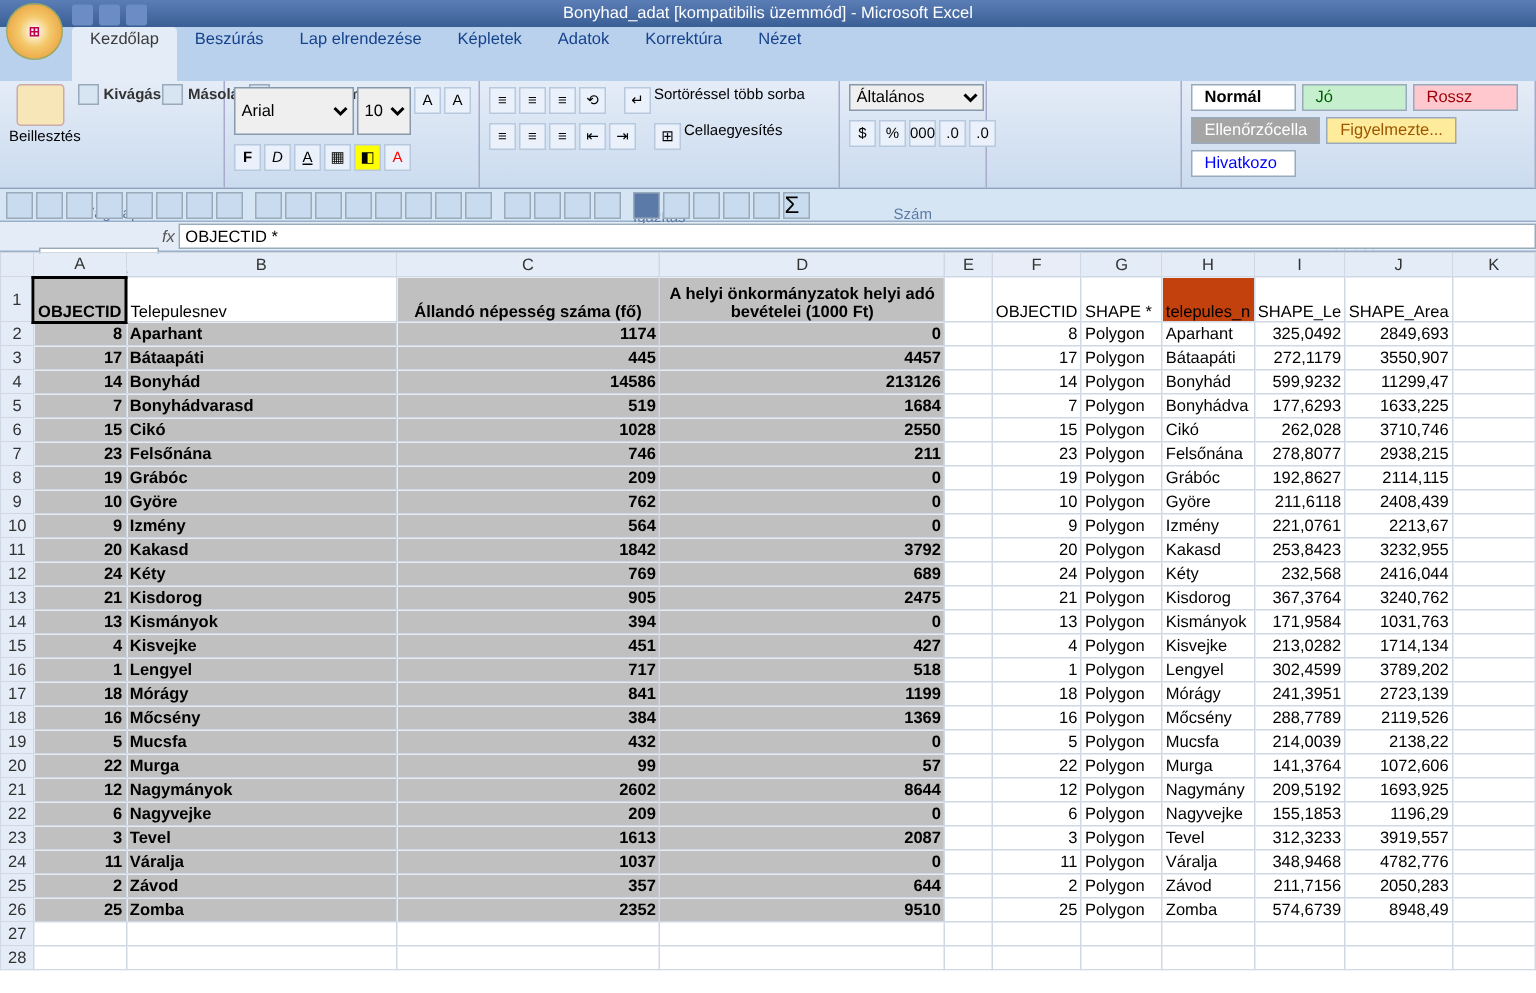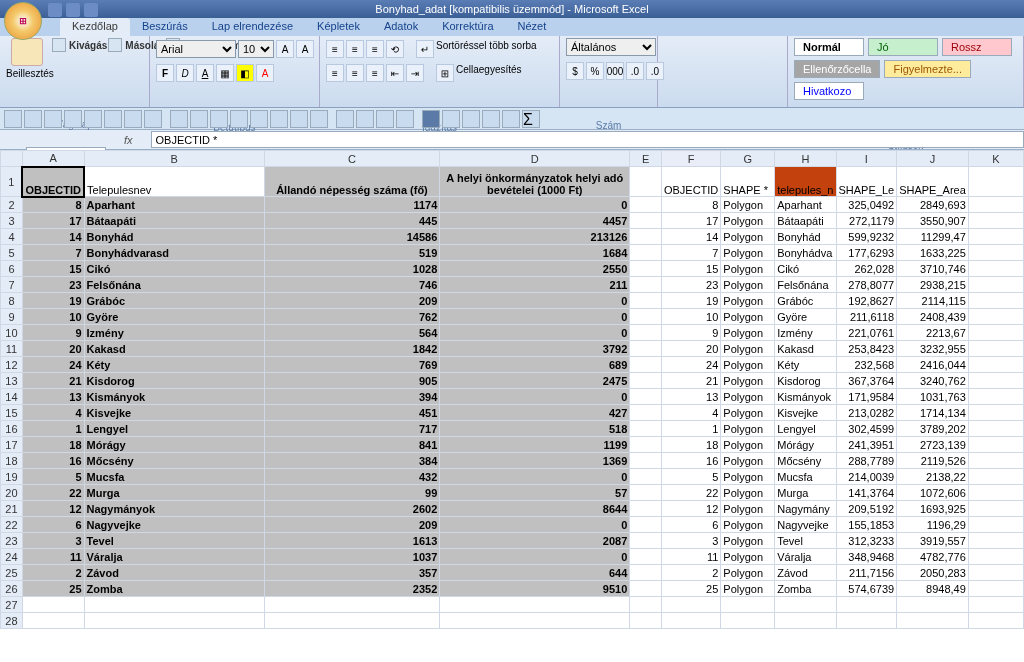--- a/index.html
+++ b/index.html
@@ -1,49 +1,49 @@
 <!DOCTYPE html>
 <html><head>
 <meta charset="utf-8">
 <style>
 * { box-sizing: border-box; margin: 0; padding: 0; font-family: "Segoe UI", Tahoma, sans-serif; }
 body { background: #fff; overflow: hidden; width: 1024px; height: 662px; }
 .titlebar { background: linear-gradient(#5a7db5, #3a5f95); height: 18px; color: #fff; font-size: 11px; display:flex; align-items:center; justify-content:center; }
 .office-btn { position:absolute; top:2px; left:4px; width:38px; height:38px; border-radius:50%; background: radial-gradient(#fff, #f4c96b 40%, #e8902e); border:1px solid #9a6; z-index:5; display:flex; align-items:center; justify-content:center; font-size:9px; color:#b05; font-weight:bold;}
 .qat { position:absolute; top:2px; left:48px; height:16px; display:flex; gap:4px; align-items:center;}
 .qat span { width:14px; height:14px; background:#6b8cc4; border-radius:2px; display:inline-block;}
-.ribbon-tabs { background:#bad1ed; height:18px; display:flex; padding-left:60px; font-size:11px; }
+.ribbon-tabs { background:#bad1ed; height:36px; display:flex; padding-left:48px; font-size:11px; }
 .ribbon-tabs .tab { padding:2px 12px; color:#15428b; cursor:default;}
 .ribbon-tabs .tab.active { background:#e4ecf7; border-radius:3px 3px 0 0; color:#3b3b3b;}
 .ribbon { background: linear-gradient(#e4ecf7, #cbdbef); height:72px; border-bottom:1px solid #8ba0bc; display:flex; font-size:11px;}
 .group { border-right:1px solid #aac; padding:2px 6px 0 6px; display:flex; flex-direction:column; justify-content:space-between;}
 .group-label { font-size:10px; text-align:center; color:#4a6; color:#5b7aa7; padding-bottom:1px;margin-top:40px;}
 .grp-body { flex:1; display:flex; align-items:flex-start; gap:4px;}
 .big-btn { width:42px; text-align:center; font-size:10px;}
 .big-btn .ico { width:32px; height:28px; margin:0 auto 2px; background:#f7e6b8; border:1px solid #caa; border-radius:3px;}
 .small-row { display:flex; flex-direction:row; gap:1px; font-size:10px; color:#333;font-weight:bold;}
 .small-row span { display:flex; align-items:center; gap:3px;}
 .si { width:14px; height:14px; background:#d7e4f2; border:1px solid #9ab; display:inline-block;}
-select.fsize, select.fname { font-size:11px; height:18px; border:1px solid #89a;}
+select.fsize, select.fname { font-size:11px; height:32px; border:1px solid #89a;}
 select.fname { width:80px;} select.fsize{width:36px;}
 .btnrow { display:flex; gap:2px; margin-top:2px;}
 .tb { width:18px; height:18px; border:1px solid #b7c8df; background:#eaf1fb; font-size:10px; display:flex; align-items:center; justify-content:center;}
 .style-cell { border:1px solid #9ab; padding:2px 8px; font-size:11px; background:#fff; min-width:70px; text-align:left;}
 .style-cell.norm { font-weight:bold;}
 .style-cell.jo { background:#c6efce; color:#006100;}
 .style-cell.rossz { background:#ffc7ce; color:#9c0006;}
 .style-cell.ell { background:#a5a5a5; color:#fff;}
 .style-cell.fig { background:#ffeb9c; color:#9c5700;}
 .style-cell.hiv { background:#fff; color:#00f;}
 .toolbar2 { background:#d6e5f3; height:22px; border-bottom:1px solid #9ab0c8; display:flex; align-items:center; gap:2px; padding:0 4px;}
 .toolbar2 .t2b { width:18px; height:18px; background:#c9dbef; border:1px solid #9ab;}
 .t2sep { width:4px;}
 .namebox-row { height:20px; background:#e4ecf7; border-bottom:1px solid #9ab0c8; display:flex; align-items:center; font-size:11px;}
 .namebox { width:80px; border:1px solid #9ab; background:#fff; height:17px; margin-left:26px; padding:0 3px; display:flex; align-items:center; justify-content:space-between;margin-top:32px;}
-.fx { margin:0 18px; font-style:italic; color:#555;}
+.fx { margin:0 2px; font-style:italic; color:#555;}
 .formula { flex:1; border:1px solid #9ab; background:#fff; height:17px; padding:0 4px; display:flex; align-items:center;}
 .sheet { position:relative; overflow:hidden;}
 table.grid { border-collapse:collapse; font-size:11px; table-layout:fixed;}
 table.grid th, table.grid td { border:1px solid #d0d7e5; height:16px; padding:0 2px; white-space:nowrap; overflow:hidden; background:#fff;}
 table.grid th { background:#e4ecf7; font-weight:normal; text-align:center; color:#333;}
 table.grid th.rowh { width:22px;}
 table.grid .colA{width:52px;} .colB{width:182px;} .colC{width:178px;} .colD{width:192px;} .colE{width:32px;} .colF{width:50px;} .colG{width:54px;} .colH{width:56px;} .colI{width:58px;} .colJ{width:64px;} .colK{width:56px;}
 td.num { text-align:right;}
 td.txt { text-align:left;}
 tr.hdr td { background:#c0c0c0; font-weight:bold; vertical-align:bottom;}

